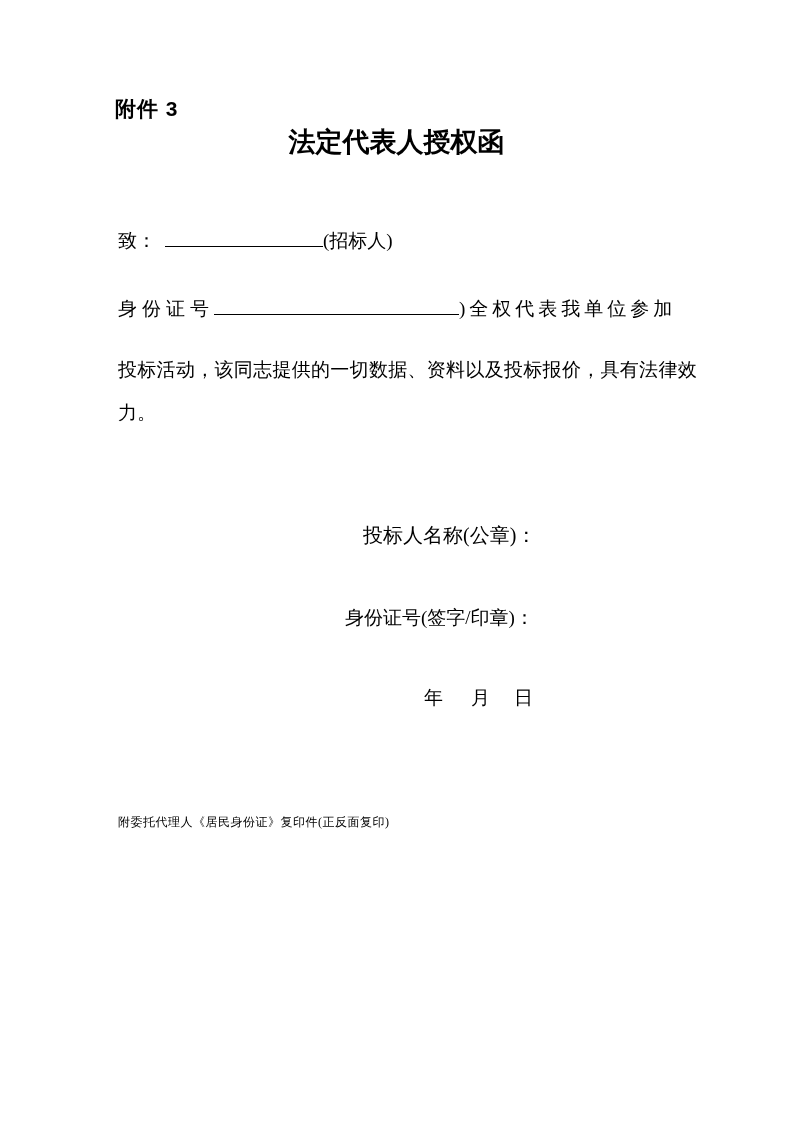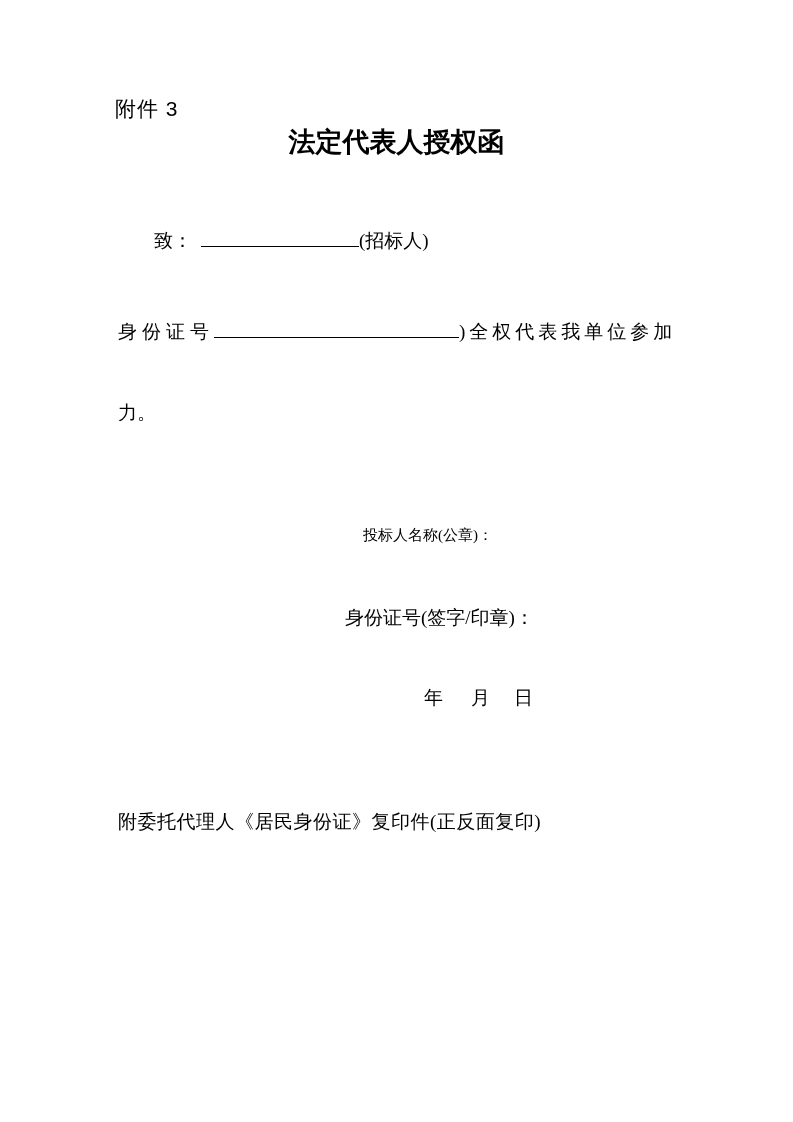--- a/index.html
+++ b/index.html
@@ -15,21 +15,21 @@
     overflow: hidden;
     font-family: "Liberation Serif", "DejaVu Serif", serif;
     color: #000000;
   }
   .abs { position: absolute; }
 
   .attach-label {
     left: 115px;
     top: 97px;
     font-family: "Liberation Sans", "DejaVu Sans", sans-serif;
-    font-weight: normal;
+    font-weight: bold;
     font-size: 21px;
     line-height: 1.1;
     letter-spacing: 1px;
     white-space: nowrap;
   }
   .doc-title {
     left: 0;
     top: 128px;
     width: 793px;
     text-align: center;
@@ -40,44 +40,44 @@
     white-space: nowrap;
   }
 
   .para-line {
     left: 118px;
     width: 600px;
     font-size: 19px;
     line-height: 24px;
     white-space: nowrap;
   }
-  .line-1 { top: 229px; margin-left: 36px; }
+  .line-1 { top: 229px; }
   .line-2 { top: 272px; padding-left: 38px; letter-spacing: 1px; }
-  .line-3 { top: 320px; }
+  .line-3 { top: 297px; }
   .line-4 { top: 358px; letter-spacing: 0.3px; }
   .line-5 { top: 401px; }
 
   .blank {
     display: inline-block;
     border-bottom: 1.5px solid #000000;
     height: 17px;
   }
   .blank-recipient { width: 158px; margin-left: 9px; }
   .blank-unit      { width: 76px; }
   .blank-position  { width: 96px; margin-left: 6px; }
   .blank-gender    { width: 26px; }
   .blank-id        { width: 245px; }
 
   .spaced-5 { letter-spacing: 5px; }
   .spaced-4 { letter-spacing: 4px; }
 
   .sig-company {
     left: 363px;
     top: 523px;
-    font-size: 15px;
+    font-size: 20px;
     line-height: 24px;
     white-space: nowrap;
   }
   .sig-legal {
     left: 345px;
     top: 606px;
     font-size: 19px;
     line-height: 24px;
     white-space: nowrap;
   }
@@ -88,21 +88,21 @@
     line-height: 24px;
     white-space: nowrap;
     margin-left: 44px;
   }
   .date-month { margin-left: 28px; }
   .date-day   { margin-left: 24px; }
 
   .footer-note {
     left: 118px;
     top: 809px;
-    font-size: 19px;
+    font-size: 12px;
     line-height: 26px;
     letter-spacing: 0.5px;
     white-space: nowrap;
   }
 </style>
 </head>
 <body>
 
 <div class="page">
 
@@ -112,20 +112,21 @@
 
   <div class="abs para-line line-1">
     <span>致：</span><span class="blank blank-recipient"></span><span>(招标人)</span>
   </div>
 
 
   <div class="abs para-line line-3">
     <span class="spaced-5">身份证号</span><span class="blank blank-id"></span><span class="spaced-4">)全权代表我单位参加</span>
   </div>
 
+  <div class="abs para-line line-4">投标活动，该同志提供的一切数据、资料以及投标报价，具有法律效</div>
 
   <div class="abs para-line line-5">力。</div>
 
   <div class="abs sig-company">投标人名称(公章)：</div>
 
   <div class="abs sig-legal">身份证号(签字/印章)：</div>
 
   <div class="abs date-line">
     <span>年</span><span class="date-month">月</span><span class="date-day">日</span>
   </div>

